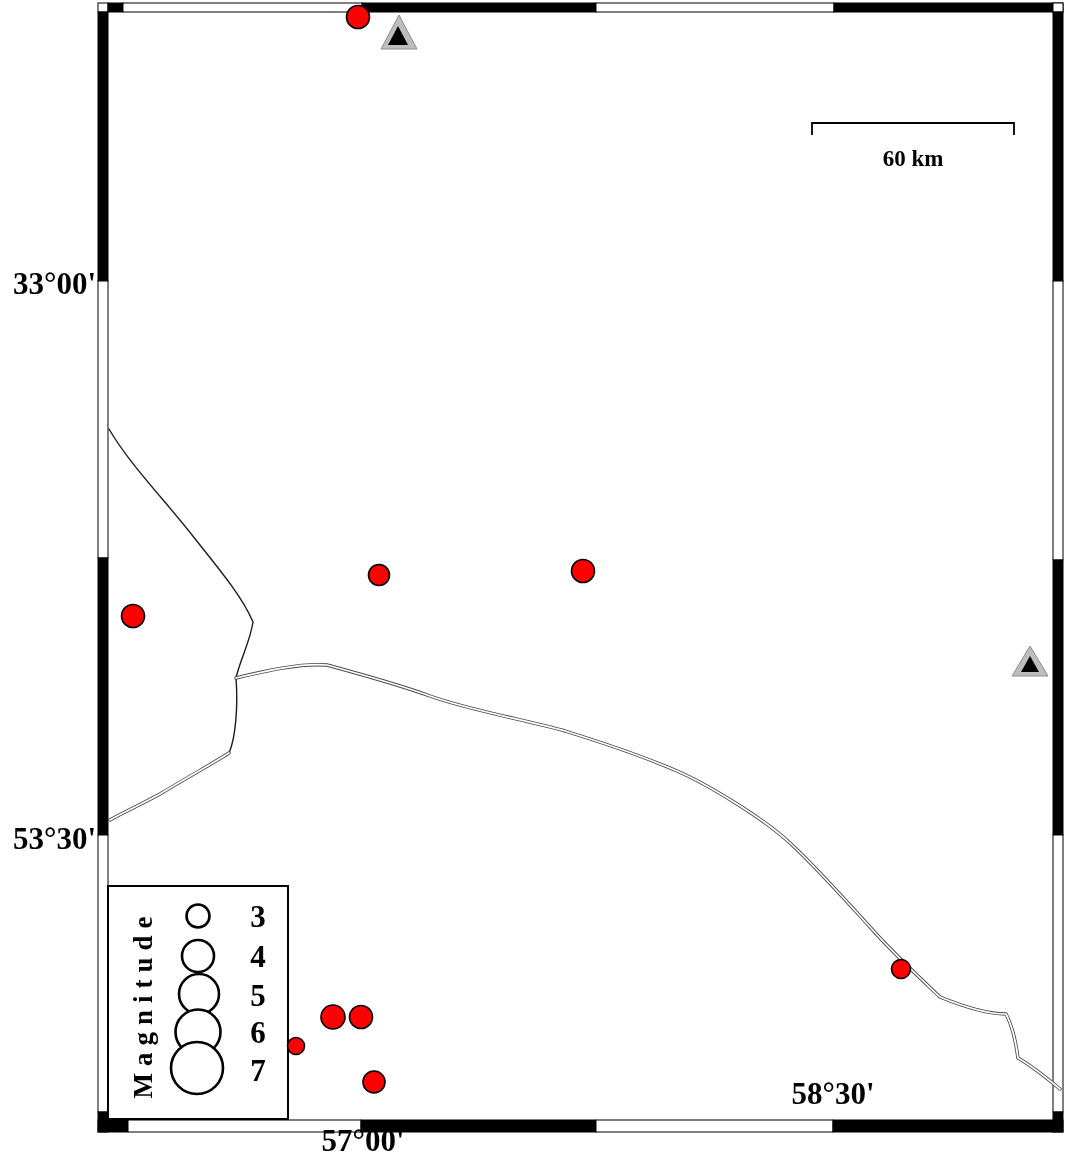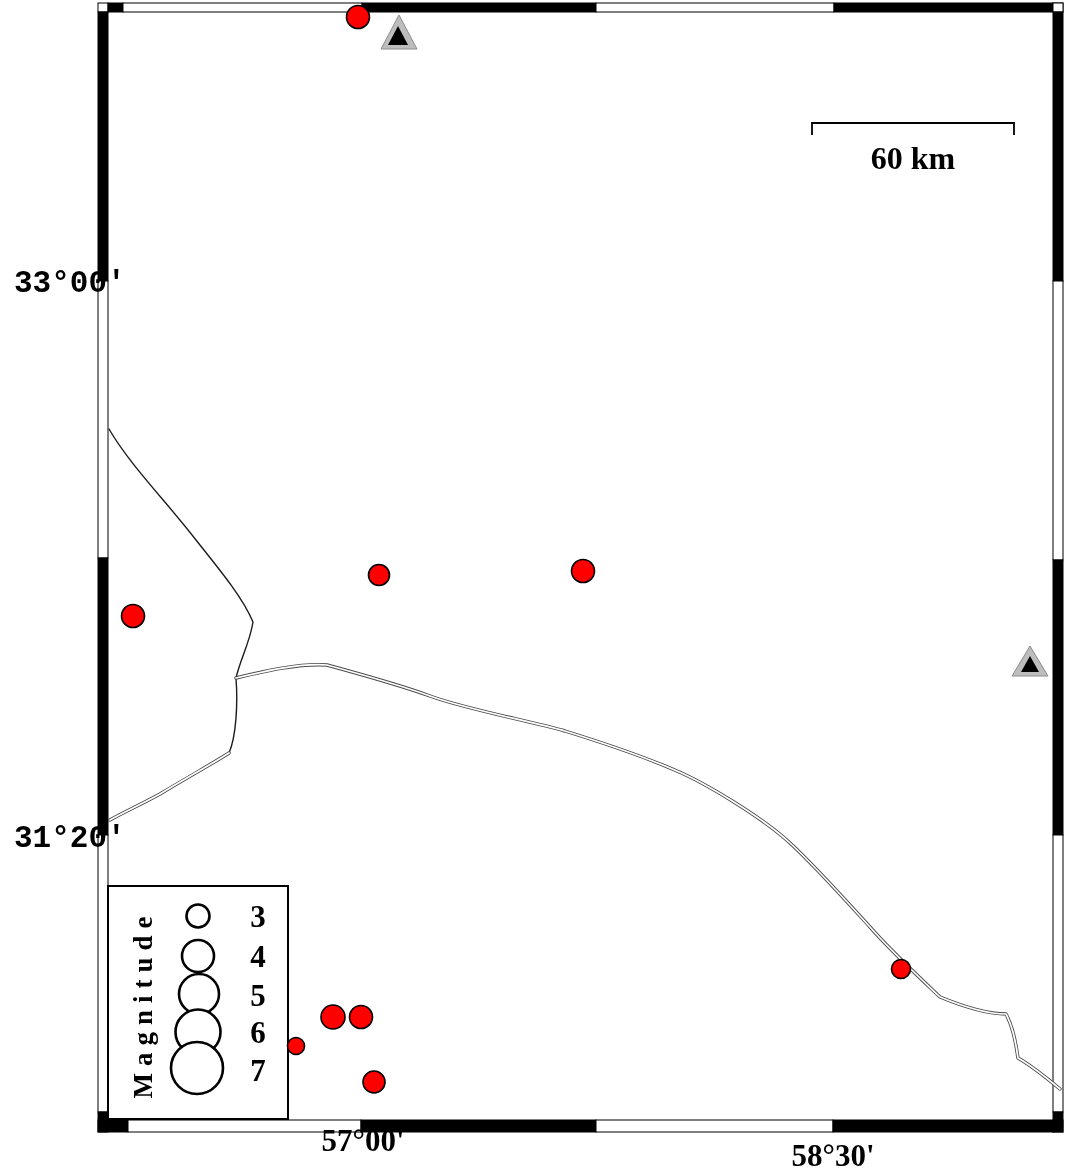--- a/index.html
+++ b/index.html
@@ -13,22 +13,22 @@
   #map-svg{position:absolute;left:0;top:0;}
   .lbl{
     position:absolute;
     font-weight:bold;
     color:#000;
     white-space:nowrap;
     line-height:1;
   }
   .coord{font-size:31px;}
   .centered{transform:translate(-50%,-50%);}
-  .lat{left:14px;width:88px;text-align:right;transform:translateY(-50%);font-family:Liberation Mono, monospace;}
-  #scale-label{font-size:32px;}
+  .lat{left:8px;width:88px;text-align:right;transform:translateY(-50%);}
+  #scale-label{font-size:23px;}
   .legend-digit{font-size:31px;}
   #legend-title{
     font-size:27px;
     letter-spacing:7px;
     transform:translate(-50%,-50%) rotate(-90deg);
   }
 </style>
 </head>
 <body>
 
@@ -80,23 +80,23 @@
       <circle cx="374" cy="1082" r="11" fill="#ff0000" stroke="#000000" stroke-width="1.6"></circle>
       <circle cx="901" cy="969" r="9.5" fill="#ff0000" stroke="#000000" stroke-width="1.6"></circle>
       <polygon points="399,15 381,49 417,49" fill="#bdbdbd" stroke="#8c8c8c" stroke-width="1"></polygon>
       <polygon points="398,26 388,45 408,45" fill="#000000"></polygon>
       <polygon points="1030,646 1012,676 1048,676" fill="#bdbdbd" stroke="#8c8c8c" stroke-width="1"></polygon>
       <polygon points="1030,656 1021,672 1039,672" fill="#000000"></polygon>
       <path d="M812,135 L812,123 L1014,123 L1014,135" fill="none" stroke="#000" stroke-width="1.8"></path>
     </svg>
 
   <div class="lbl coord lat" id="lat-top" style="top:283px">33°00'</div>
-  <div class="lbl coord lat" id="lat-bottom" style="top:838px">31°20'</div>
+  <div class="lbl coord lat" id="lat-bottom" style="top:838px">53°30'</div>
   <div class="lbl coord centered" id="lon-left" style="left:363px;top:1140px">57°00'</div>
-  <div class="lbl coord centered" id="lon-right" style="left:833px;top:1155px">58°30'</div>
+  <div class="lbl coord centered" id="lon-right" style="left:833px;top:1093px">58°30'</div>
 
   <div class="lbl centered" id="scale-label" style="left:913px;top:158px">60 km</div>
 
   <div class="lbl" id="legend-title" style="left:143px;top:1004px">Magnitude</div>
   <div class="lbl legend-digit centered" style="left:258px;top:916px">3</div>
   <div class="lbl legend-digit centered" style="left:258px;top:956px">4</div>
   <div class="lbl legend-digit centered" style="left:258px;top:995px">5</div>
   <div class="lbl legend-digit centered" style="left:258px;top:1032px">6</div>
   <div class="lbl legend-digit centered" style="left:258px;top:1070px">7</div>
 </div>

